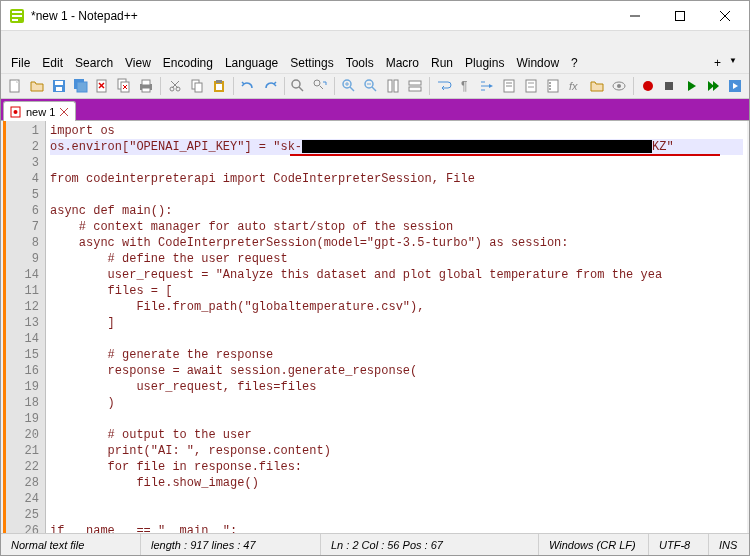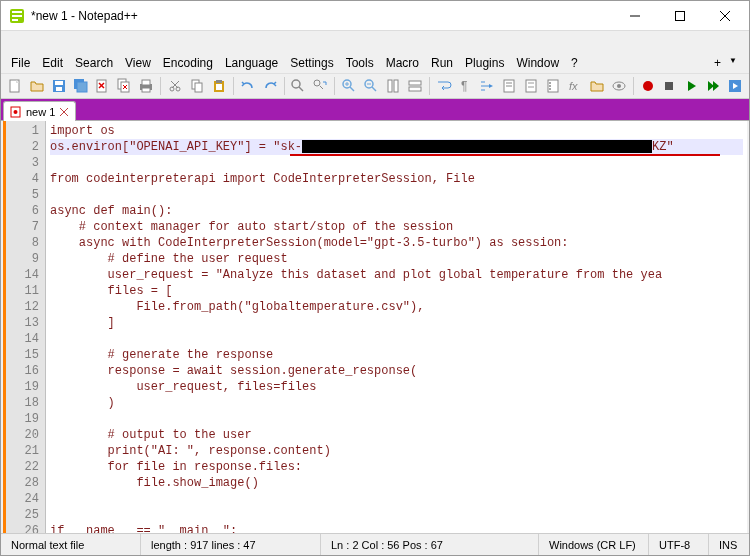--- a/index.html
+++ b/index.html
@@ -149,20 +149,21 @@
   align-items: center;
   font-size: 11px;
   color: #000;
 }
 .status-cell {
   padding: 0 10px;
   border-right: 1px solid #d0d0d0;
   height: 100%;
   display: flex;
   align-items: center;
+  font-style: italic;
 }
 .status-cell.wide { flex: 1; }
 svg { display: block; }
 </style>
 </head>
 <body>
 
 <div class="titlebar">
   <svg class="app-icon" viewBox="0 0 16 16">
     <rect x="1" y="1" width="14" height="14" fill="#8fce00" rx="2"></rect>

